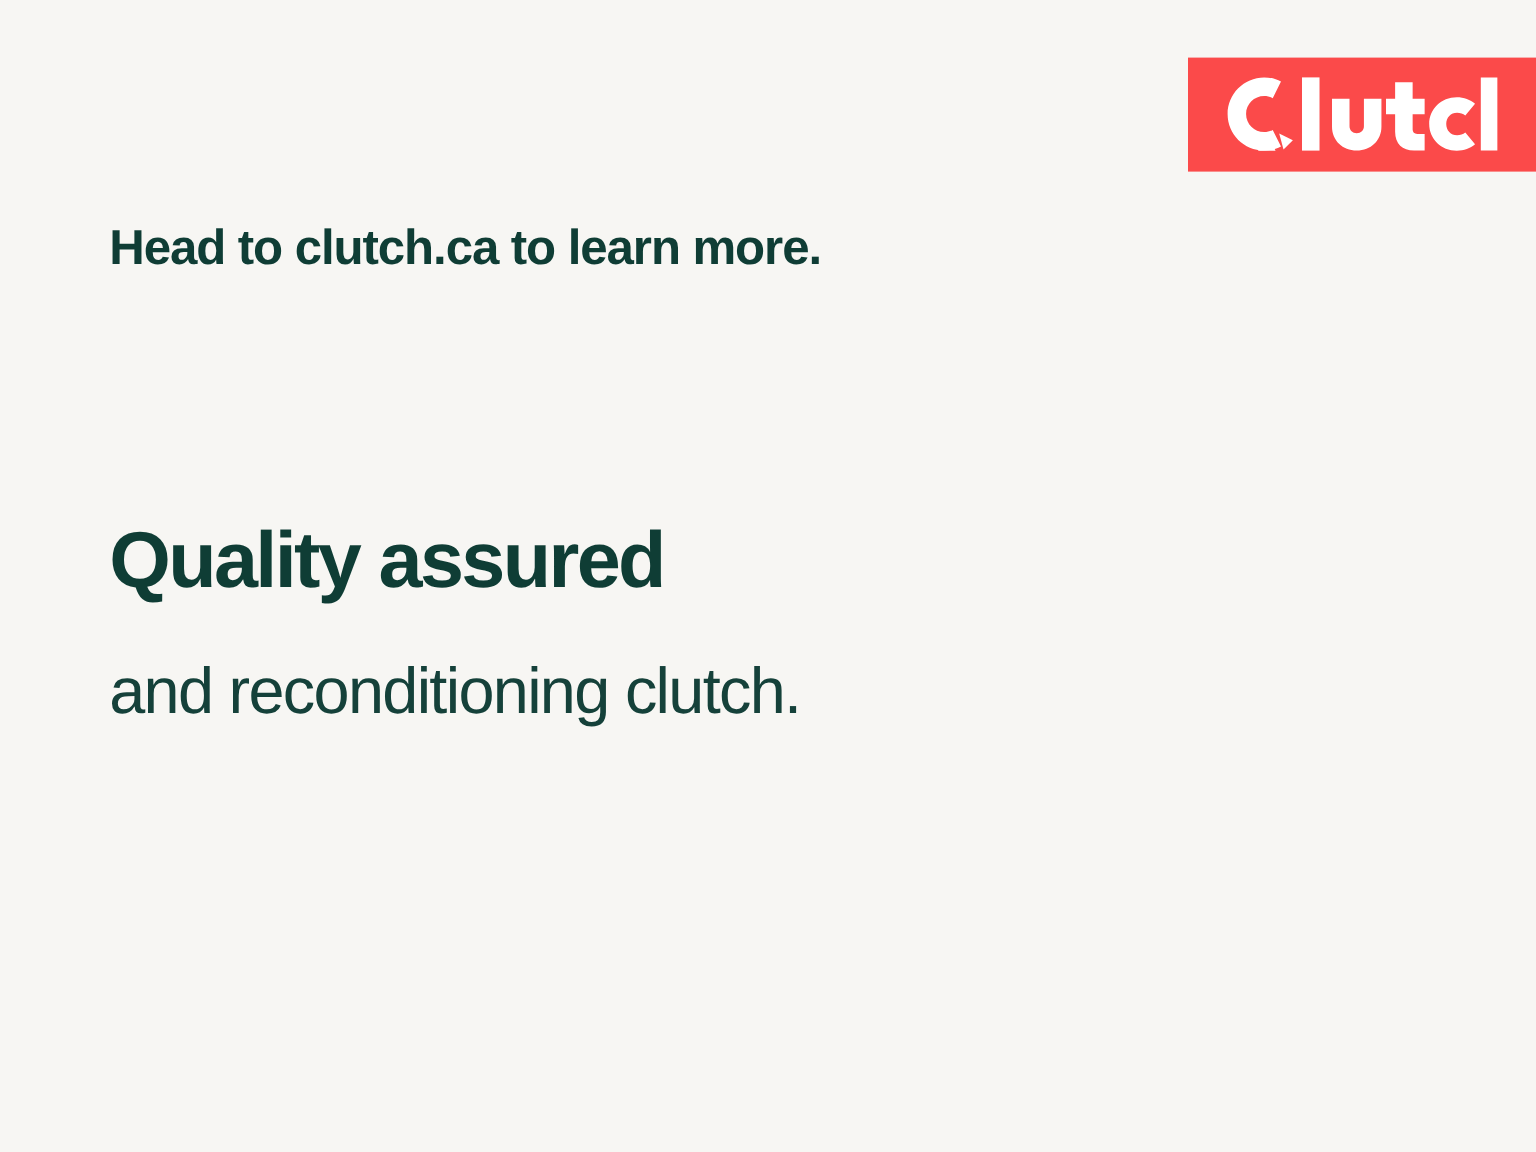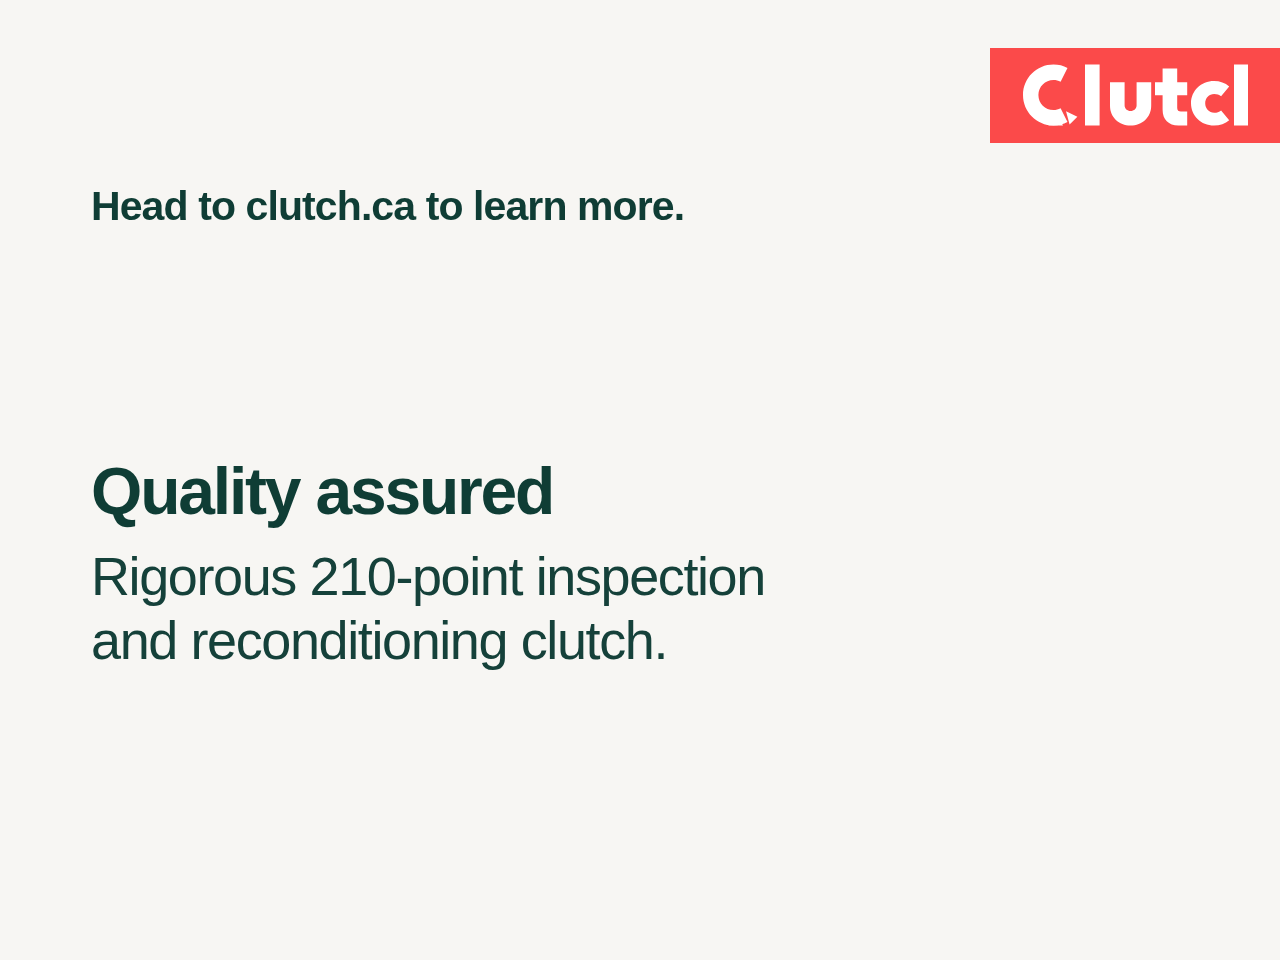--- a/index.html
+++ b/index.html
@@ -50,21 +50,21 @@
     line-height: 1.18;
     font-weight: 600;
     letter-spacing: -0.9px;
     color: #0f3d35;
     white-space: nowrap;
   }
 
   #headline {
     position: absolute;
     left: 91px;
-    top: 457px;
+    top: 432px;
     font-size: 66px;
     line-height: 1.06;
     font-weight: 700;
     letter-spacing: -2.2px;
     color: #0f3d35;
     white-space: nowrap;
   }
 
   #subhead {
     position: absolute;
@@ -125,17 +125,16 @@
       </g>
     </svg>
 
   </div>
 
   <div id="kicker" style="color: rgb(15, 61, 53);">Head to clutch.ca to learn more.</div>
 
   <div id="headline" style="color: rgb(15, 61, 53);">Quality assured</div>
 
   <div id="subhead">
-    <span class="line">Rigorous 210-point inspection</span>
     <span class="line">and reconditioning clutch.</span>
   </div>
 
 </div>
 
 </body></html>

